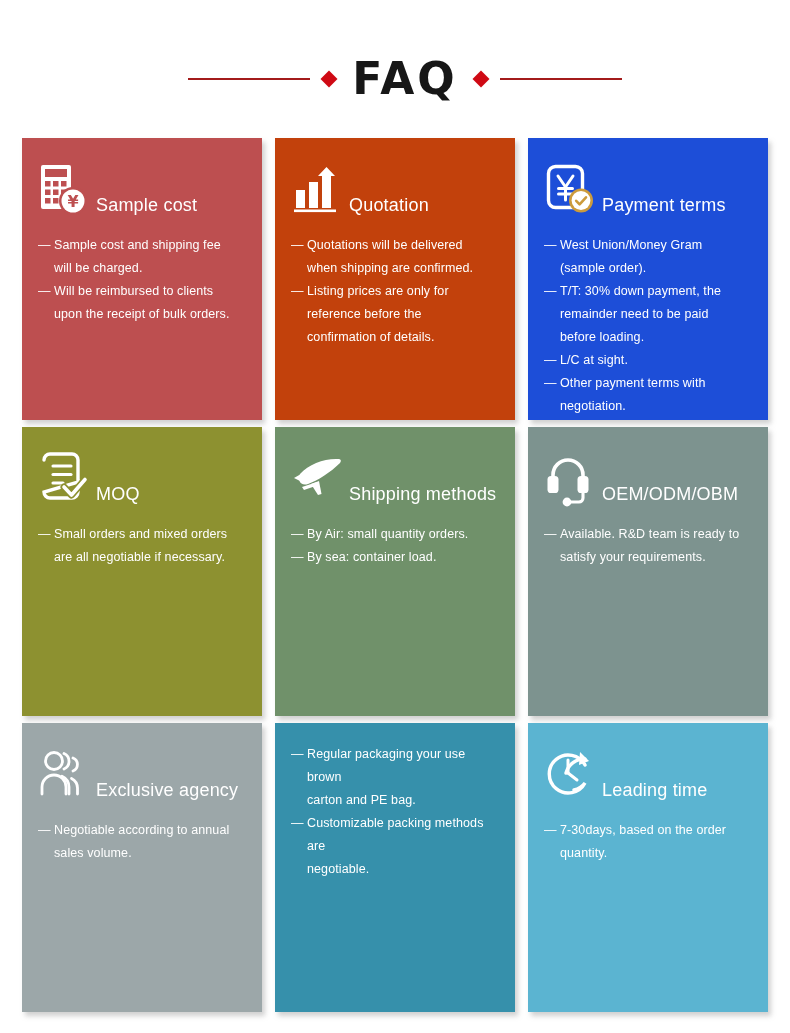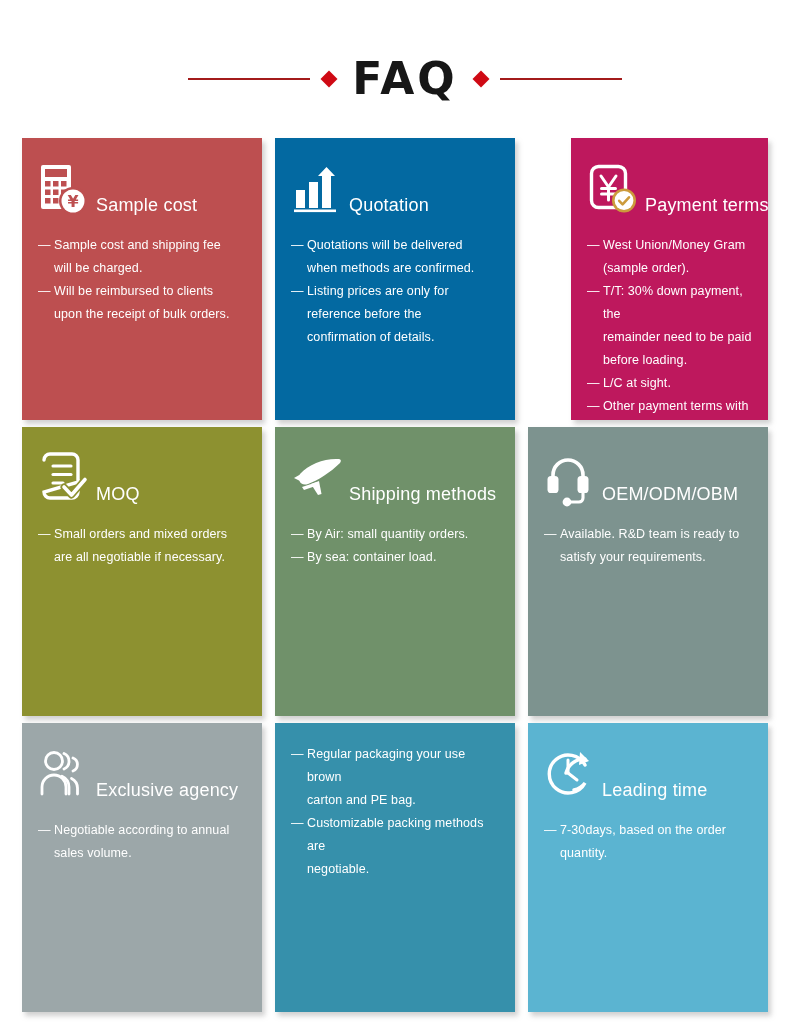--- a/index.html
+++ b/index.html
@@ -159,57 +159,57 @@
         <li class="bullet">
           <span class="dash">—</span>
           <span class="btext">Will be reimbursed to clients</span>
         </li>
         <li class="bullet">
           <span class="dash"></span>
           <span class="btext">upon the receipt of bulk orders.</span>
         </li>
       </ul>
     </div>
-    <div class="card" style="background: #0369a1;">
+    <div class="card" style="background: #c2410c;">
       <div class="card-head">
         <div class="icon-box">
     <svg viewBox="0 0 56 58">
       <rect x="5" y="28" width="9" height="18" fill="#fff"></rect>
       <rect x="18" y="20" width="9" height="26" fill="#fff"></rect>
       <rect x="31" y="13" width="9" height="33" fill="#fff"></rect>
       <path d="M35.5 16 L35.5 8 L30 8 L38.5 -1 L47 8 L41.5 8 L41.5 16 Z" fill="#fff" transform="translate(-3,6)"></path>
       <rect x="3" y="47.5" width="42" height="2.6" fill="#fff"></rect>
     </svg>
         </div>
         <div class="card-title">Quotation</div>
       </div>
       <ul class="bullets">
         <li class="bullet">
           <span class="dash">—</span>
           <span class="btext">Quotations will be delivered</span>
         </li>
         <li class="bullet">
           <span class="dash"></span>
-          <span class="btext">when methods are confirmed.</span>
+          <span class="btext">when shipping are confirmed.</span>
         </li>
         <li class="bullet">
           <span class="dash">—</span>
           <span class="btext">Listing prices are only for</span>
         </li>
         <li class="bullet">
           <span class="dash"></span>
           <span class="btext">reference before the</span>
         </li>
         <li class="bullet">
           <span class="dash"></span>
           <span class="btext">confirmation of details.</span>
         </li>
       </ul>
     </div>
-    <div class="card" style="background: #be185d; margin-left: 43px;">
+    <div class="card" style="background: #1d4ed8;">
       <div class="card-head">
         <div class="icon-box">
     <svg viewBox="0 0 56 58">
       <rect x="4.5" y="4.5" width="34" height="41" rx="7" fill="none" stroke="#fff" stroke-width="3.4"></rect>
       <g stroke="#fff" stroke-width="3" fill="none" stroke-linecap="round">
         <path d="M14 14 L21.5 25"></path>
               <path d="M29 14 L21.5 25"></path>
         <path d="M14.5 26.5 L28.5 26.5"></path>
               <path d="M14.5 32 L28.5 32"></path>
         <path d="M21.5 25 L21.5 38"></path>

